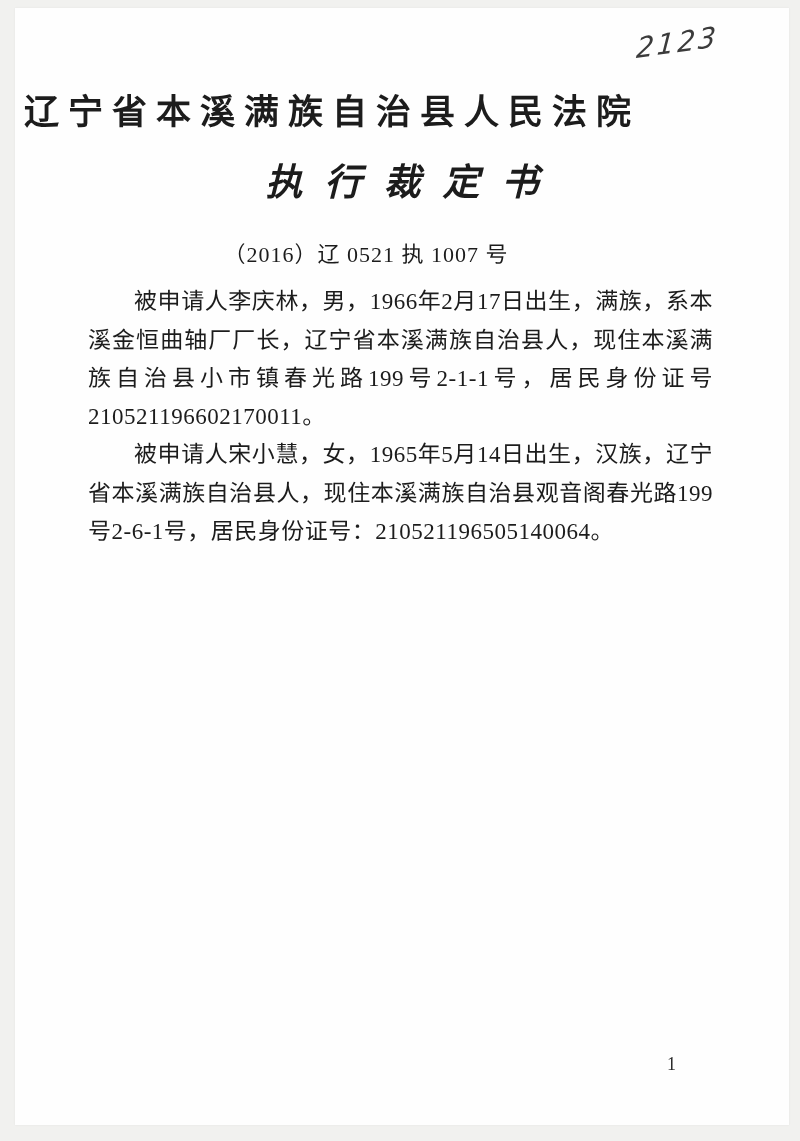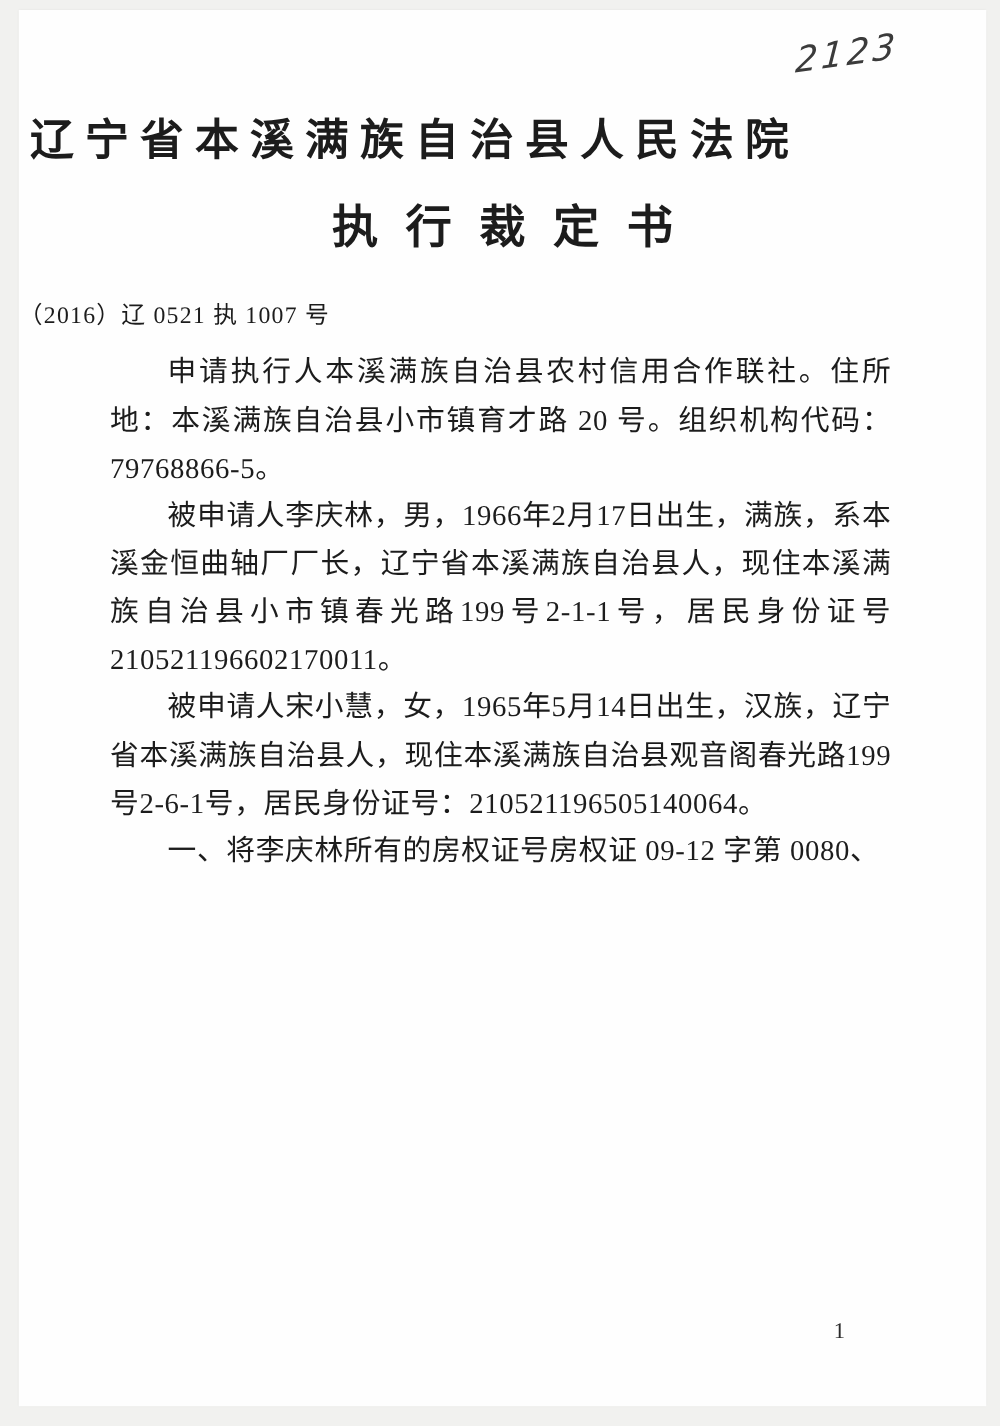--- a/index.html
+++ b/index.html
@@ -44,26 +44,27 @@
     line-height: 1.2;
   }
   .doc-title {
     margin: 26px 0 0 0;
     text-align: center;
     font-size: 37px;
     font-weight: 700;
     letter-spacing: 22px;
     text-indent: 22px;
     line-height: 1.25;
+    font-style: italic;
   }
   .case-number {
     margin-top: 30px;
-    text-align: left;
+    text-align: center;
     padding-right: 72px;
-    font-size: 19px;
+    font-size: 22px;
     letter-spacing: 1px;
   }
   .content {
     margin: 15px 76px 0 73px;
     font-size: 23px;
     line-height: 38.3px;
     text-align: justify;
     letter-spacing: 0.5px;
   }
   .content p {
@@ -85,21 +86,19 @@
 
   <div class="handwritten">2123</div>
 
   <h1 class="court-name">辽宁省本溪满族自治县人民法院</h1>
 
   <h2 class="doc-title">执行裁定书</h2>
 
   <div class="case-number">（2016）辽 0521 执 1007 号</div>
 
   <div class="content">
-    <p>申请执行人本溪满族自治县农村信用合作联社。住所地：本溪满族自治县小市镇育才路 20 号。组织机构代码：79768866-5。</p>
     <p>被申请人李庆林，男，1966年2月17日出生，满族，系本溪金恒曲轴厂厂长，辽宁省本溪满族自治县人，现住本溪满族自治县小市镇春光路199号2-1-1号，居民身份证号210521196602170011。</p>
     <p>被申请人宋小慧，女，1965年5月14日出生，汉族，辽宁省本溪满族自治县人，现住本溪满族自治县观音阁春光路199号2-6-1号，居民身份证号：210521196505140064。</p>
-    <p>一、将李庆林所有的房权证号房权证 09-12 字第 0080、</p>
   </div>
 
   <div class="page-number">1</div>
 
 </div>
 
 </body></html>

